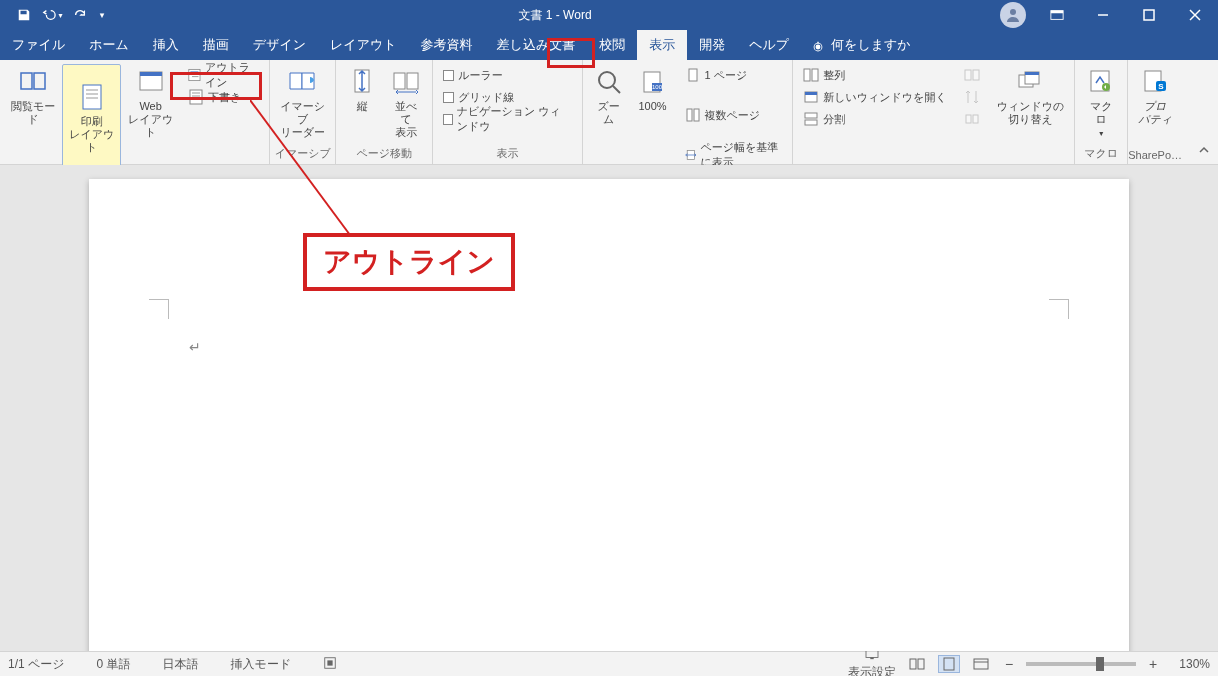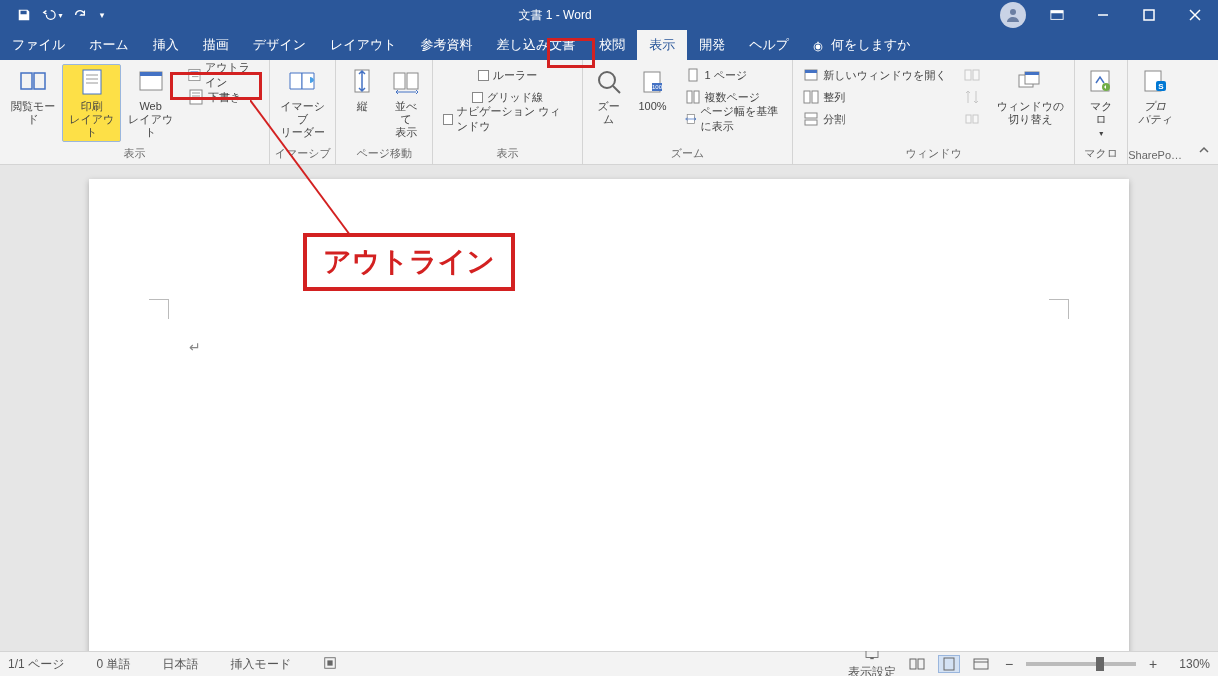--- a/index.html
+++ b/index.html
@@ -15,26 +15,26 @@
   .tabstrip { height: 30px; background: #2b579a; color: #fff; display: flex; align-items: center; font-size: 13px; }
   .tab { padding: 0 12px; height: 30px; line-height: 30px; cursor: pointer; }
   .tab.active { background: #f3f3f3; color: #2b579a; }
   .tell-me { display:flex; align-items:flex-end; gap:6px; padding:0 10px; cursor:text; }
 
   .ribbon { height: 105px; background: #f3f3f3; display: flex; border-bottom: 1px solid #d4d4d4; }
   .group { border-right: 1px solid #d4d4d4; display: flex; flex-direction: column; padding: 2px 0 0 0; }
   .group .buttons { flex: 1; display: flex; align-items: flex-start; padding: 2px 4px 0 4px; }
   .group .label { text-align: center; font-size: 11px; color: #666; padding: 2px 0 3px 0; }
   .big-btn { display:flex; flex-direction:column; align-items:center; padding:2px 6px; cursor:pointer; border-radius:2px; min-width:44px; }
-  .big-btn.selected { background:#fde047; border:1px solid #9ab6dd; padding:1px 5px; }
+  .big-btn.selected { background:#fef9c3; border:1px solid #9ab6dd; padding:16px 5px; }
   .big-btn .ic { width:32px; height:32px; display:flex; align-items:center; justify-content:center; }
   .big-btn .lbl { font-size:11px; text-align:center; line-height:1.2; margin-top:2px; color:#444; }
   .stack { display:flex; flex-direction:column; gap:0; }
   .small-btn { display:flex; align-items:center; gap:4px; padding:2px 6px; font-size:11px; cursor:pointer; color:#444; height:22px;}
-  .chk { display:flex; align-items:center; gap:4px; padding:1px 6px; font-size:11px; color:#444; height:22px; cursor:pointer;justify-content:center;}
+  .chk { display:flex; align-items:center; gap:4px; padding:1px 6px; font-size:11px; color:#444; height:22px; cursor:pointer;}
   .chk .box { width:11px; height:11px; border:1px solid #888; background:#fff; }
   .sep { width:1px; background:#d4d4d4; margin:4px 2px;}
   .mini-icon { width:16px; height:16px; }
 
   .doc-area { position:relative; height: 486px; background:#e6e6e6; display:flex; justify-content:center; overflow:hidden;}
   .page { width: 1040px; height: 480px; background:#fff; margin-top:14px; box-shadow: 0 2px 6px rgba(0,0,0,.25); position:relative;}
   .page .corner-tl { position:absolute; left:60px; top:120px; width:20px; height:20px; border-left:1px solid #bbb; border-bottom:1px solid #bbb; transform: rotate(180deg);}
   .page .corner-tr { position:absolute; right:60px; top:120px; width:20px; height:20px; border-left:1px solid #bbb; border-top:1px solid #bbb; transform: scaleX(-1);}
   .page .para-mark { position:absolute; left:100px; top:160px; font-size:14px; color:#888;}
 
@@ -266,21 +266,21 @@
       <div class="big-btn">
         <div class="ic">
             <svg width="26" height="26">
               <rect x="4" y="3" width="16" height="20" fill="#fff" stroke="#888"></rect>
               <rect x="12" y="14" width="10" height="8" fill="#4472c4"></rect>
               <text x="17" y="20" font-size="6" fill="#fff" text-anchor="middle">100</text>
             </svg>
           </div>
         <div class="lbl">100%</div>
       </div>
-      <div class="stack" style="margin-left:4px;">
+      <div class="stack" style="margin-left:4px;gap:18px;">
         <div class="small-btn">
             <svg class="mini-icon" viewBox="0 0 16 16">
               <rect x="4" y="2" width="8" height="12" fill="#fff" stroke="#888"></rect>
             </svg>
             <span>1 ページ</span>
           </div>
         <div class="small-btn">
             <svg class="mini-icon" viewBox="0 0 16 16">
               <rect x="2" y="2" width="5" height="12" fill="#fff" stroke="#888"></rect>
               <rect x="9" y="2" width="5" height="12" fill="#fff" stroke="#888"></rect>
@@ -297,31 +297,31 @@
       </div>
     </div>
     <div class="label">ズーム</div>
   </div>
 
   <div class="group" style="flex:0 0 auto;">
     <div class="buttons">
       <div class="stack">
         <div class="small-btn">
             <svg class="mini-icon" viewBox="0 0 16 16">
+              <rect x="1" y="2" width="6" height="12" fill="#fff" stroke="#888"></rect>
+              <rect x="9" y="2" width="6" height="12" fill="#fff" stroke="#888"></rect>
+            </svg>
+            <span>整列</span>
+          </div>
+        <div class="small-btn">
+            <svg class="mini-icon" viewBox="0 0 16 16">
               <rect x="2" y="3" width="12" height="10" fill="#fff" stroke="#888"></rect>
               <rect x="2" y="3" width="12" height="3" fill="#4472c4"></rect>
             </svg>
             <span>新しいウィンドウを開く</span>
-          </div>
-        <div class="small-btn">
-            <svg class="mini-icon" viewBox="0 0 16 16">
-              <rect x="1" y="2" width="6" height="12" fill="#fff" stroke="#888"></rect>
-              <rect x="9" y="2" width="6" height="12" fill="#fff" stroke="#888"></rect>
-            </svg>
-            <span>整列</span>
           </div>
         <div class="small-btn">
             <svg class="mini-icon" viewBox="0 0 16 16">
               <rect x="2" y="2" width="12" height="5" fill="#fff" stroke="#888"></rect>
               <rect x="2" y="9" width="12" height="5" fill="#fff" stroke="#888"></rect>
             </svg>
             <span>分割</span>
           </div>
       </div>
       <div class="sep"></div>
@@ -351,21 +351,20 @@
             <svg width="26" height="24">
               <rect x="2" y="5" width="14" height="12" fill="#fff" stroke="#888"></rect>
               <rect x="8" y="2" width="14" height="12" fill="#fff" stroke="#888"></rect>
               <rect x="8" y="2" width="14" height="3" fill="#4472c4"></rect>
             </svg>
           </div>
         <div class="lbl" style="white-space:pre-line;">ウィンドウの
 切り替え</div>
       </div>
     </div>
-    <div class="label">ウィンドウ</div>
   </div>
 
   <div class="group">
     <div class="buttons">
       <div class="big-btn">
         <div class="ic">
             <svg width="26" height="26">
               <rect x="3" y="2" width="18" height="20" fill="#fff" stroke="#888"></rect>
               <path d="M8 14l4-6 4 6" fill="none" stroke="#4472c4" stroke-width="1.5"></path>
               <circle cx="18" cy="18" r="4" fill="#70ad47"></circle>

